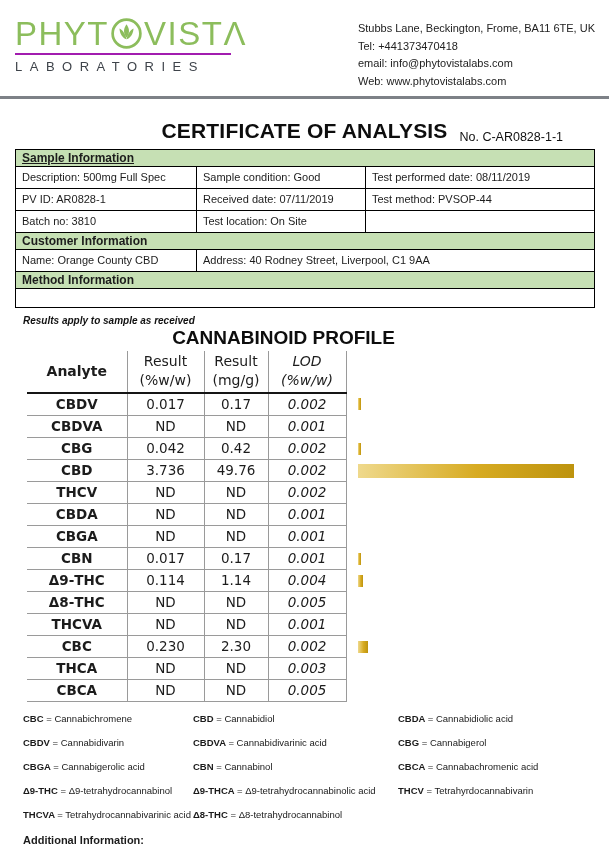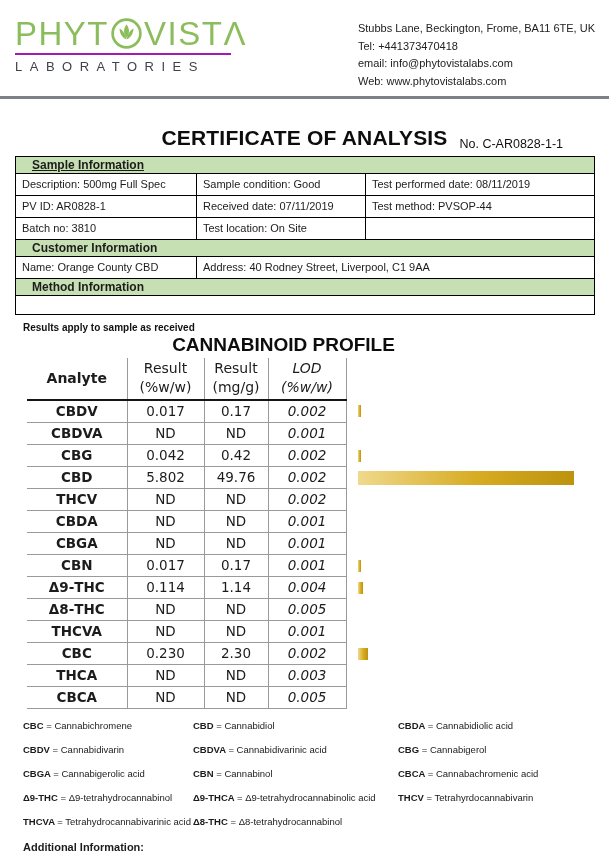--- a/index.html
+++ b/index.html
@@ -17,34 +17,34 @@
   .hdr{display:flex;justify-content:space-between;padding:17px 14px 6px 15px;}
   .logo-word{display:flex;align-items:center;color:var(--green);
     font-size:33px;letter-spacing:1.5px;line-height:1;font-weight:500;}
   .logo-o{width:33px;height:33px;margin:0 1px;}
   .logo-sub{margin-top:3px;border-top:2px solid #a21caf;padding-top:4px;width:216px;
     color:#3e434a;font-size:13px;letter-spacing:7.5px;font-weight:500;}
   .contact{font-size:11px;line-height:17.5px;color:#222;padding-top:3px;}
   .hdr-rule{width:609px;height:3px;background:#7d8187;}
 
   
-  .title-row{position:relative;margin-top:27px;height:26px;}
+  .title-row{position:relative;margin-top:20px;height:26px;}
   .coa-title{text-align:center;font-size:21px;font-weight:bold;color:#0d0d0d;letter-spacing:.2px;}
   .coa-no{position:absolute;right:46px;bottom:1px;font-size:12.5px;color:#111;}
 
   
   table.info{border-collapse:collapse;margin:4px 15px 0 15px;width:579px;table-layout:fixed;}
   table.info td{border:1px solid #000;font-size:11px;padding:3px 6px 4px 6px;height:22px;
     vertical-align:middle;background:#fff;overflow:hidden;white-space:nowrap;}
-  table.info td.sec{background:var(--hdr-bg);font-weight:bold;font-size:12px;height:17px;padding:1px 16px;}
+  table.info td.sec{background:var(--hdr-bg);font-weight:bold;font-size:12px;height:17px;padding:1px 6px;}
   table.info td.sec.u span{text-decoration:underline;}
   table.info td.empty{height:19px;}
   .w1{width:181px;} .w2{width:169px;} .w3{width:229px;}
 
-  .note{margin:7px 0 0 23px;font-size:10px;font-weight:bold;color:#111;}
+  .note{margin:7px 0 0 23px;font-size:10px;font-weight:bold;font-style:italic;color:#111;}
 
   
   .prof-title{width:579px;margin:1px 0 0 15px;text-align:center;padding-right:42px;
     font-size:19px;font-weight:bold;color:#0d0d0d;}
   table.ptable{border-collapse:collapse;margin:2px 0 0 27px;font-family:"DejaVu Sans",sans-serif;}
   table.ptable th{font-size:14px;font-weight:normal;text-align:center;padding:1px 4px 2px 4px;
     border-bottom:2.5px solid #151515;border-right:1px solid #9a9a9a;line-height:19px;}
   table.ptable th.first{font-weight:bold;font-size:14px;}
   table.ptable th.lod, table.ptable td.c-lod{font-style:italic;}
   table.ptable td{font-size:13.5px;text-align:center;padding:0 4px;height:21px;
@@ -204,21 +204,21 @@
           <td class="c-an">CBG</td>
           <td class="c-val">0.042</td>
           <td class="c-val">0.42</td>
           <td class="c-lod">0.002</td>
           <td class="c-bar">
             <div class="bar" style="width: 3px;"></div>
           </td>
         </tr>
         <tr>
           <td class="c-an">CBD</td>
-          <td class="c-val">5.802</td>
+          <td class="c-val">3.736</td>
           <td class="c-val">49.76</td>
           <td class="c-lod">0.002</td>
           <td class="c-bar">
             <div class="bar" style="width: 216px; height: 14px;"></div>
           </td>
         </tr>
         <tr>
           <td class="c-an">THCV</td>
           <td class="c-val">ND</td>
           <td class="c-val">ND</td>

